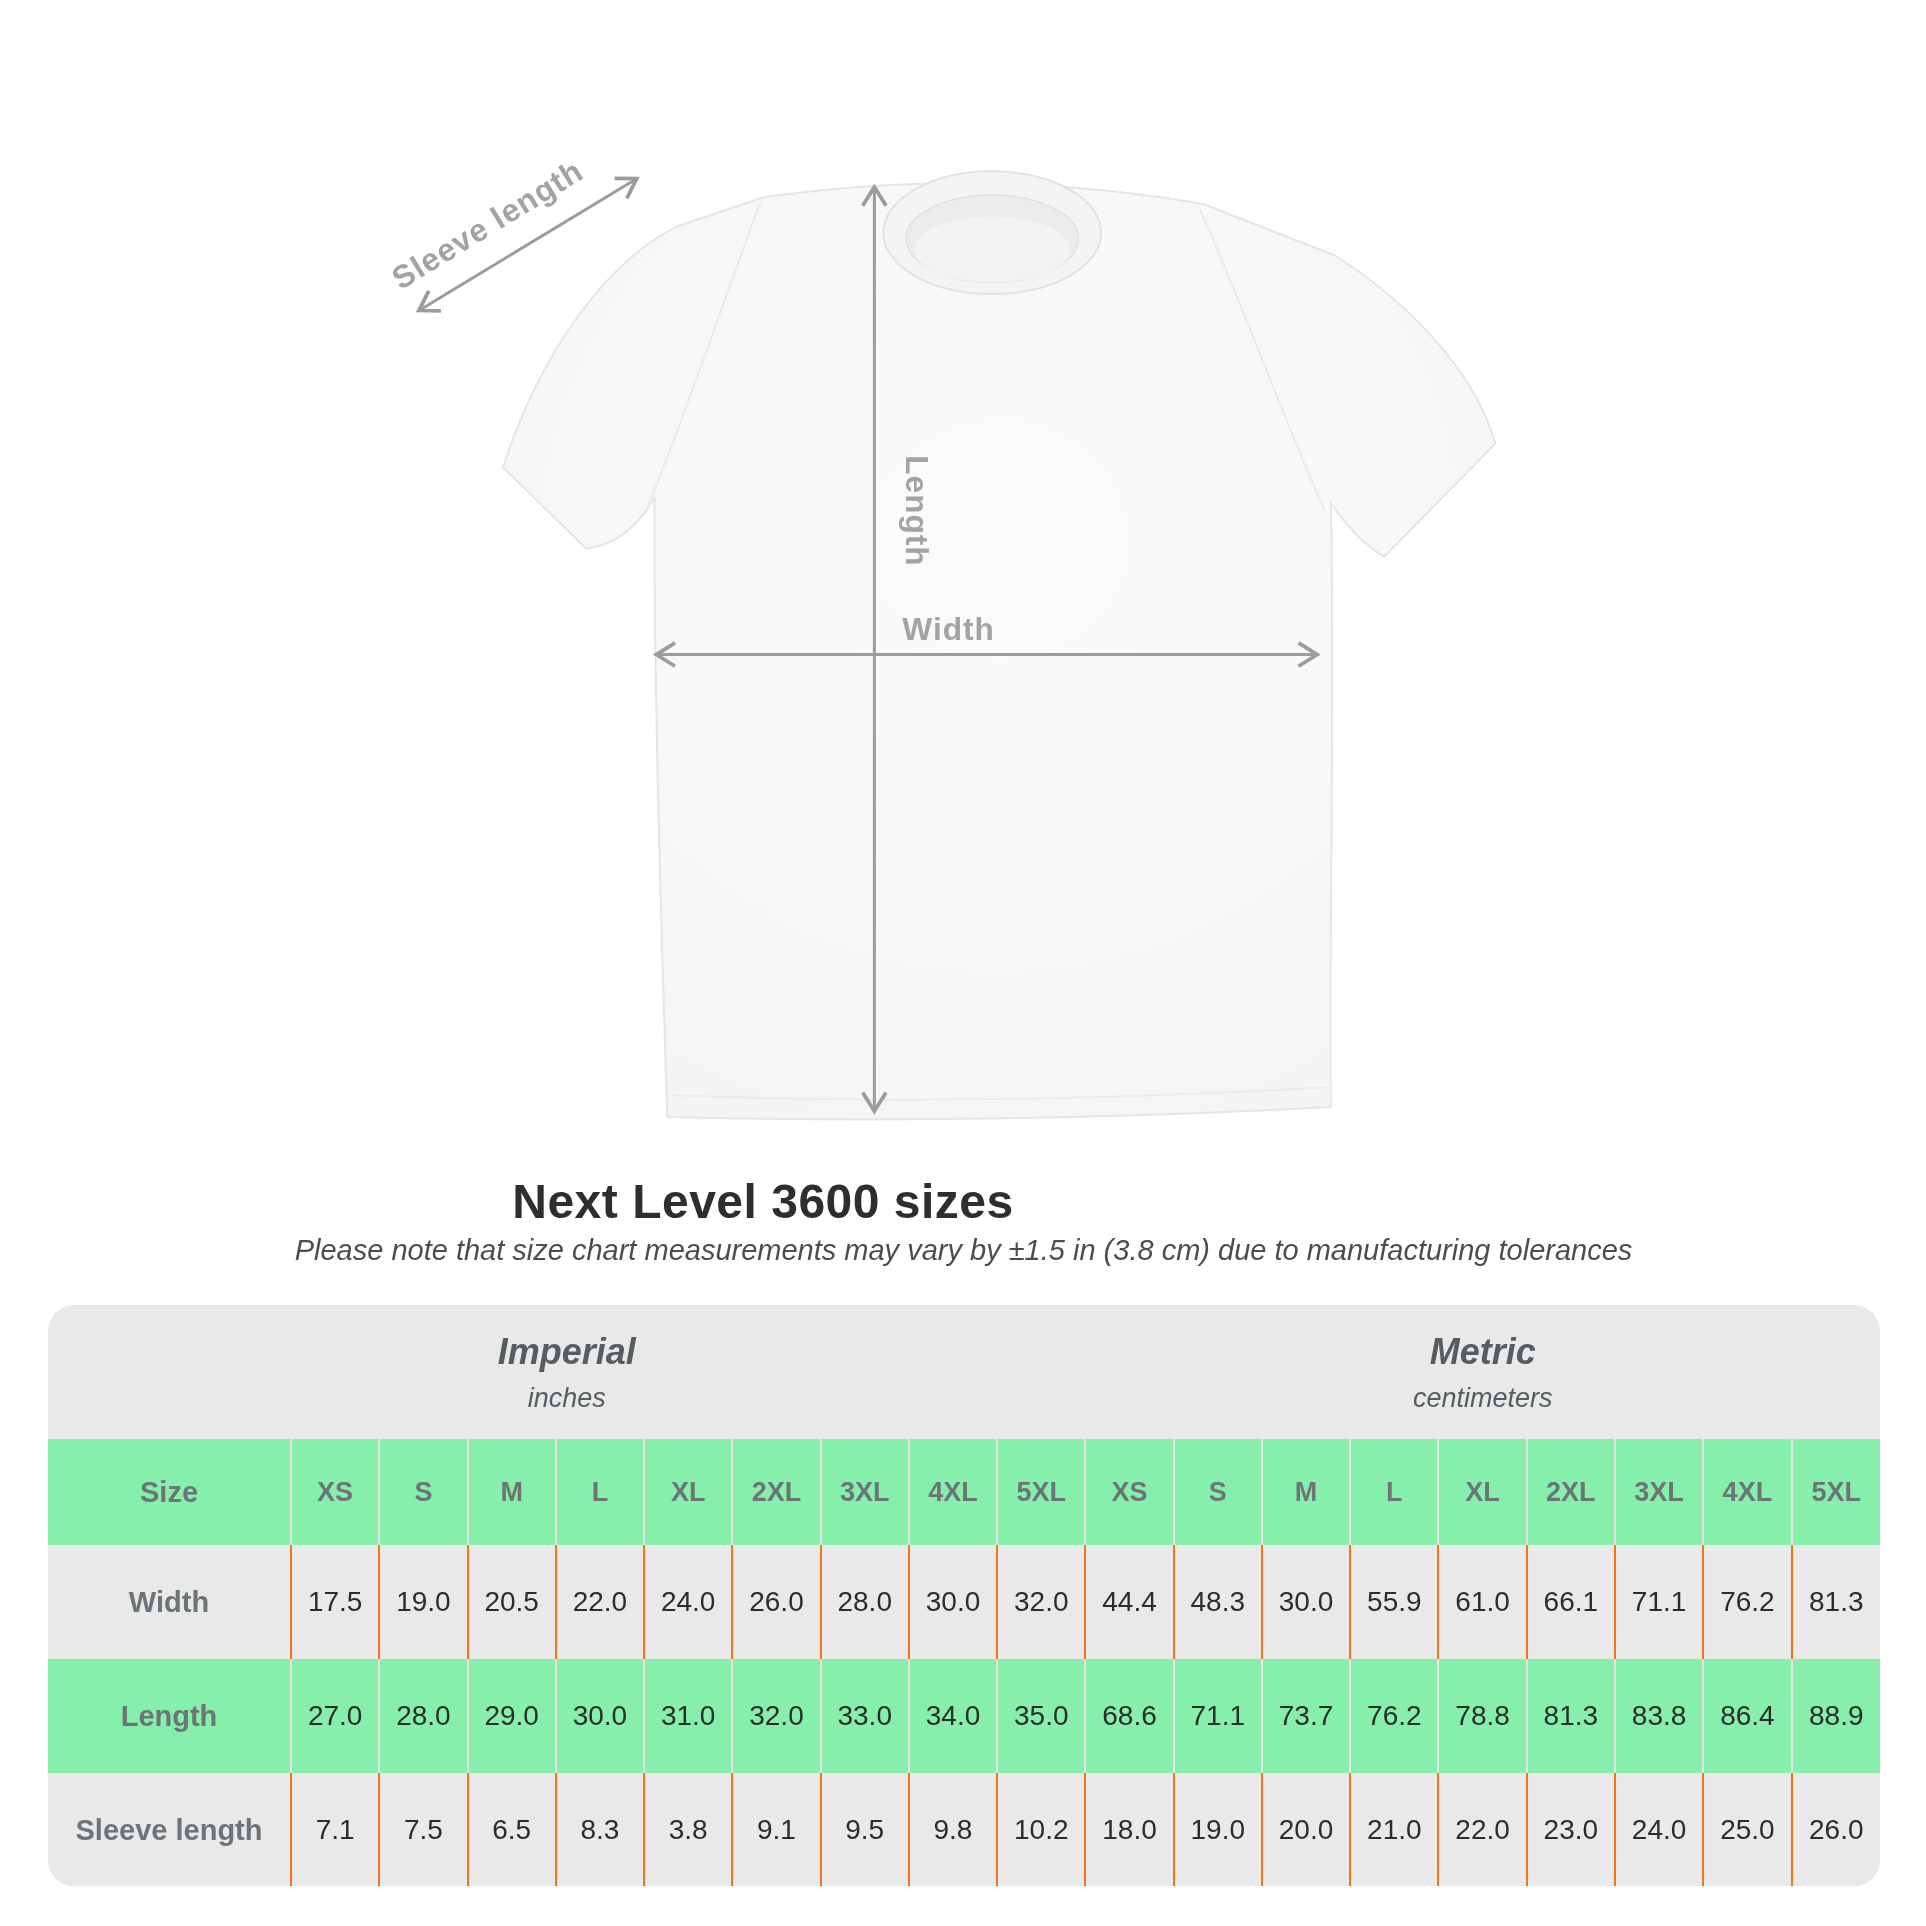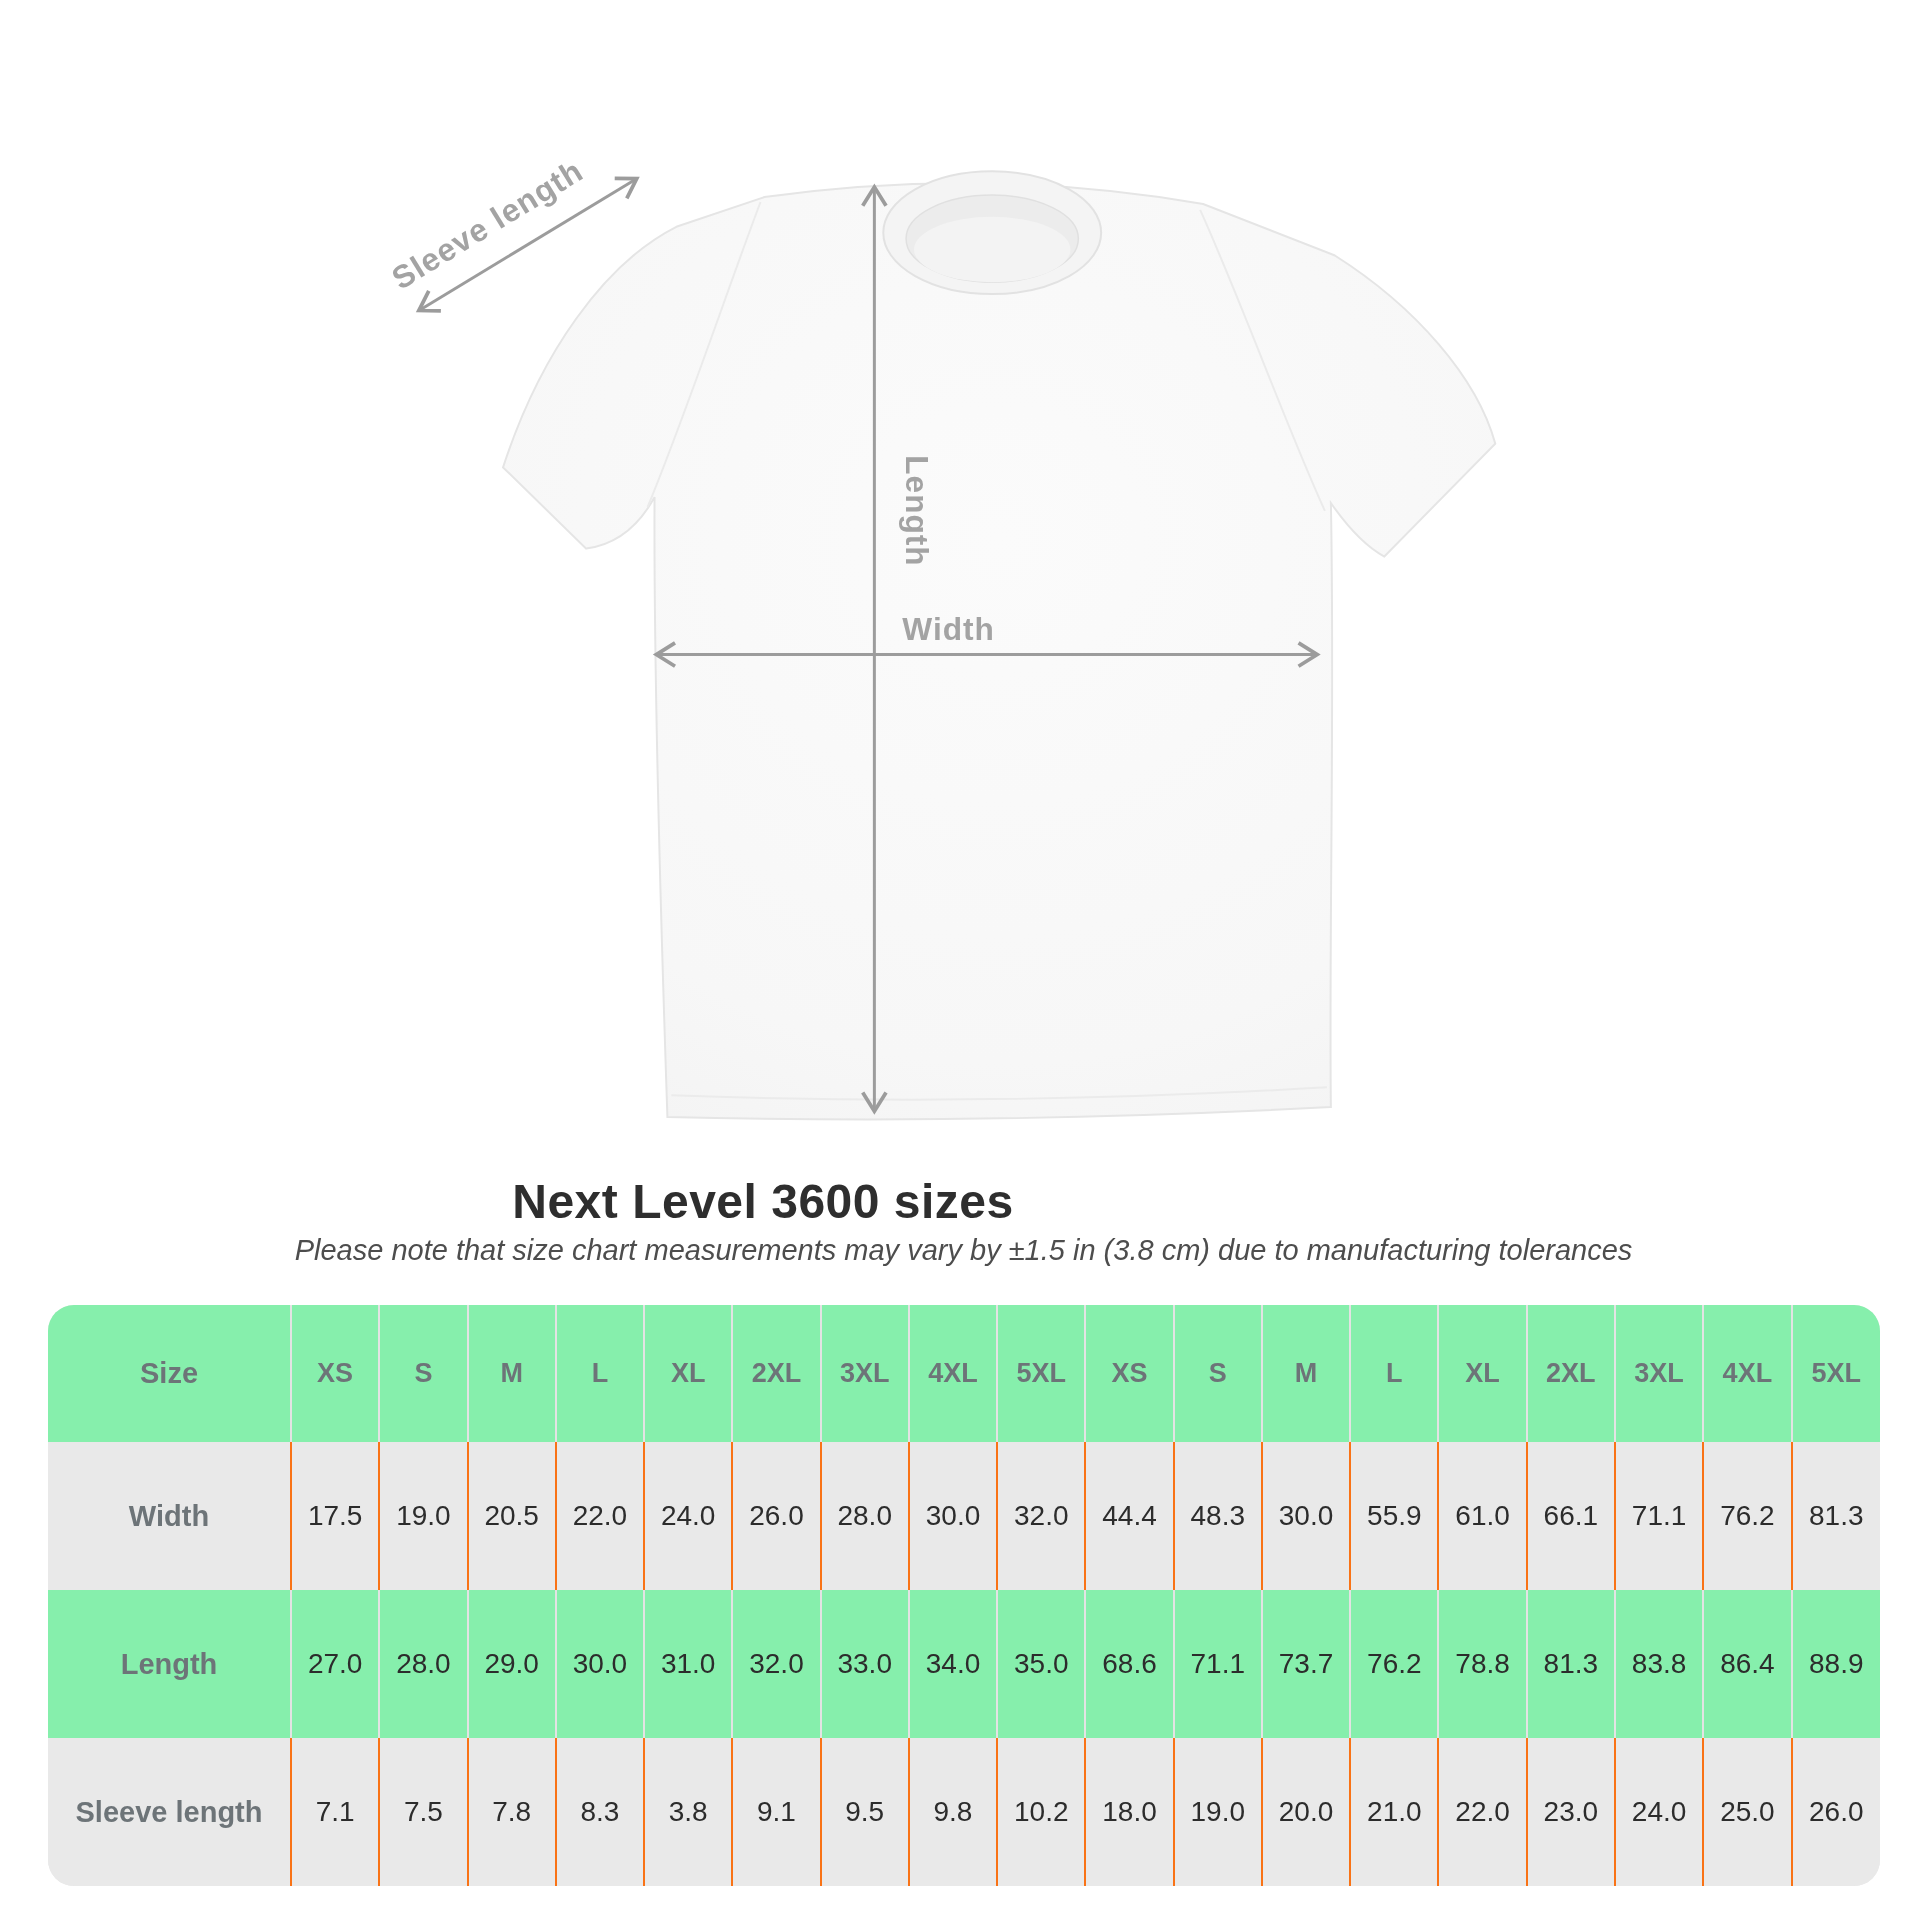--- a/index.html
+++ b/index.html
@@ -102,20 +102,30 @@
   <div class="page-title">Next Level 3600 sizes</div>
   <div class="page-subtitle">Please note that size chart measurements may vary by ±1.5 in (3.8 cm) due to manufacturing tolerances</div>
 
   <div class="chart-card">
     <table>
       <colgroup>
         <col class="c-label">
         <col span="18" class="c-data">
       </colgroup>
       <tbody id="table-body">
+        <tr class="row-band">
+          <td colspan="10">
+            <div class="unit-title">Imperial</div>
+            <div class="unit-sub">inches</div>
+          </td>
+          <td colspan="9">
+            <div class="unit-title">Metric</div>
+            <div class="unit-sub">centimeters</div>
+          </td>
+        </tr>
         <tr class="row-white row-header" id="size-header-row">
           <th class="lbl">Size</th>
         <th>XS</th>
             <th>S</th>
             <th>M</th>
             <th>L</th>
             <th>XL</th>
             <th>2XL</th>
             <th>3XL</th>
             <th>4XL</th>
@@ -169,21 +179,21 @@
             <td>78.8</td>
             <td>81.3</td>
             <td>83.8</td>
             <td>86.4</td>
             <td>88.9</td>
           </tr>
           <tr class="data-row row-gray">
             <th class="lbl">Sleeve length</th>
             <td>7.1</td>
             <td>7.5</td>
-            <td>7.8</td>
+            <td>6.5</td>
             <td>8.3</td>
             <td>3.8</td>
             <td>9.1</td>
             <td>9.5</td>
             <td>9.8</td>
             <td>10.2</td>
             <td>18.0</td>
             <td>19.0</td>
             <td>20.0</td>
             <td>21.0</td>

